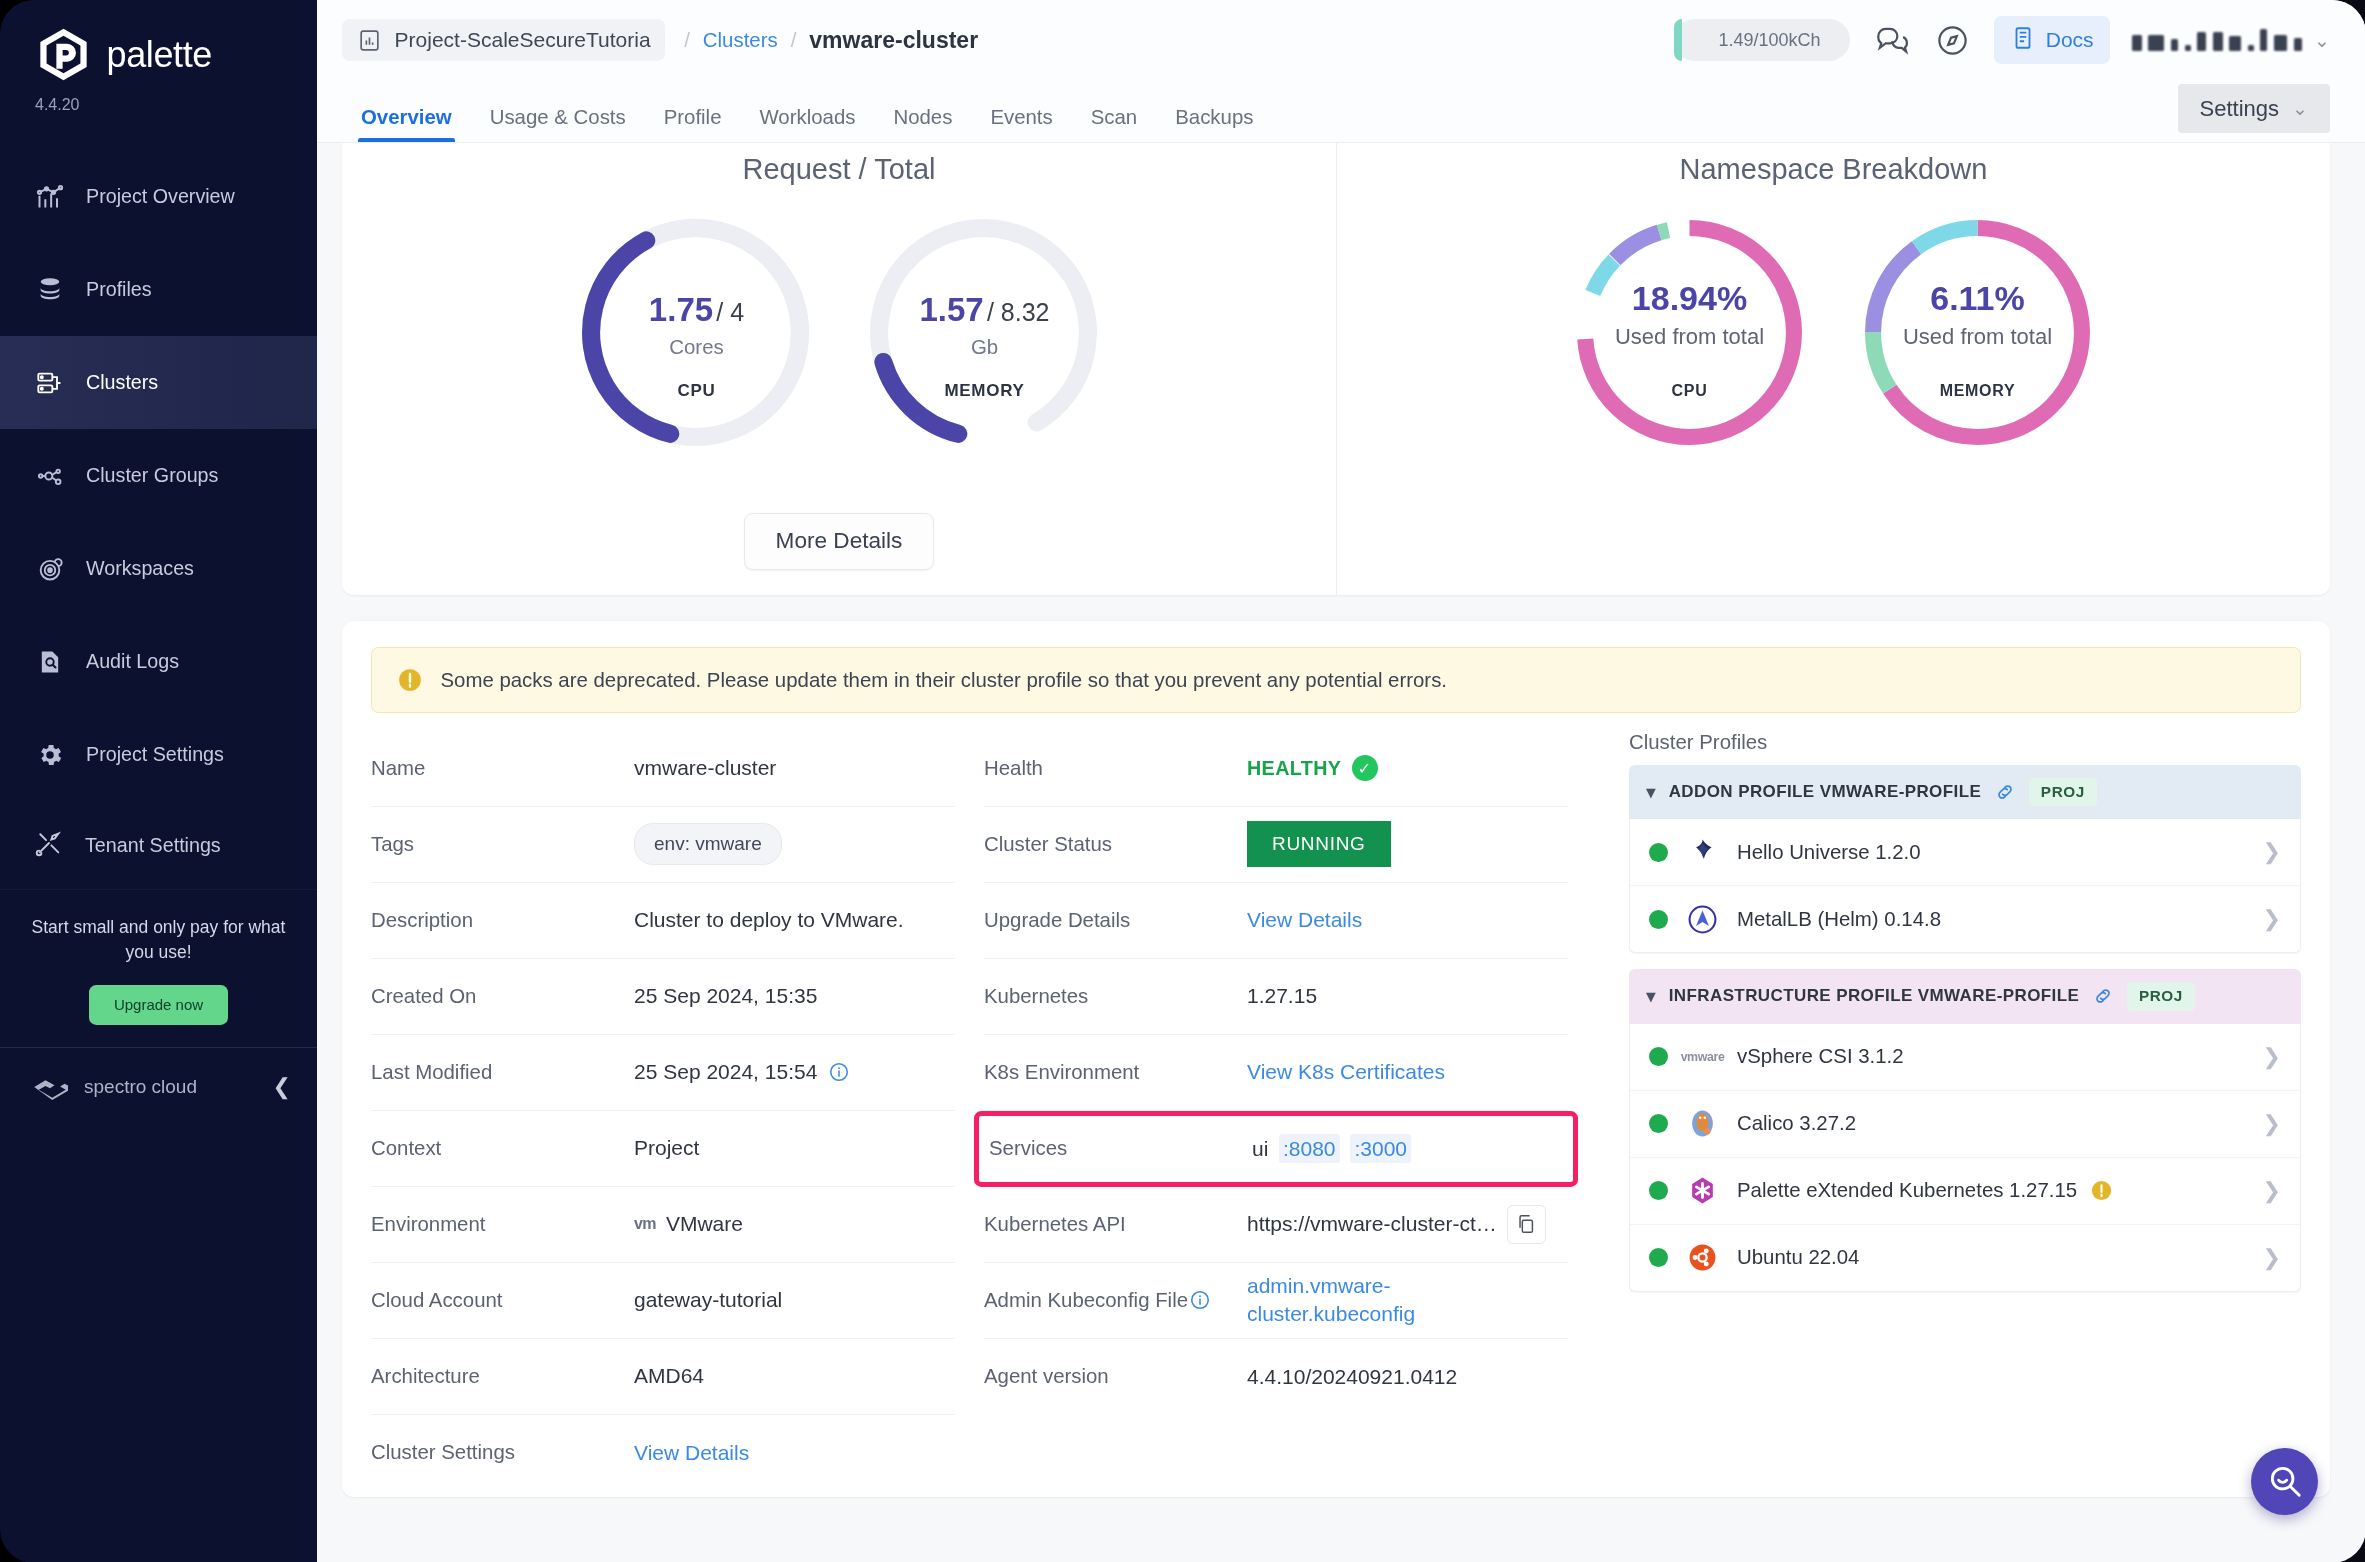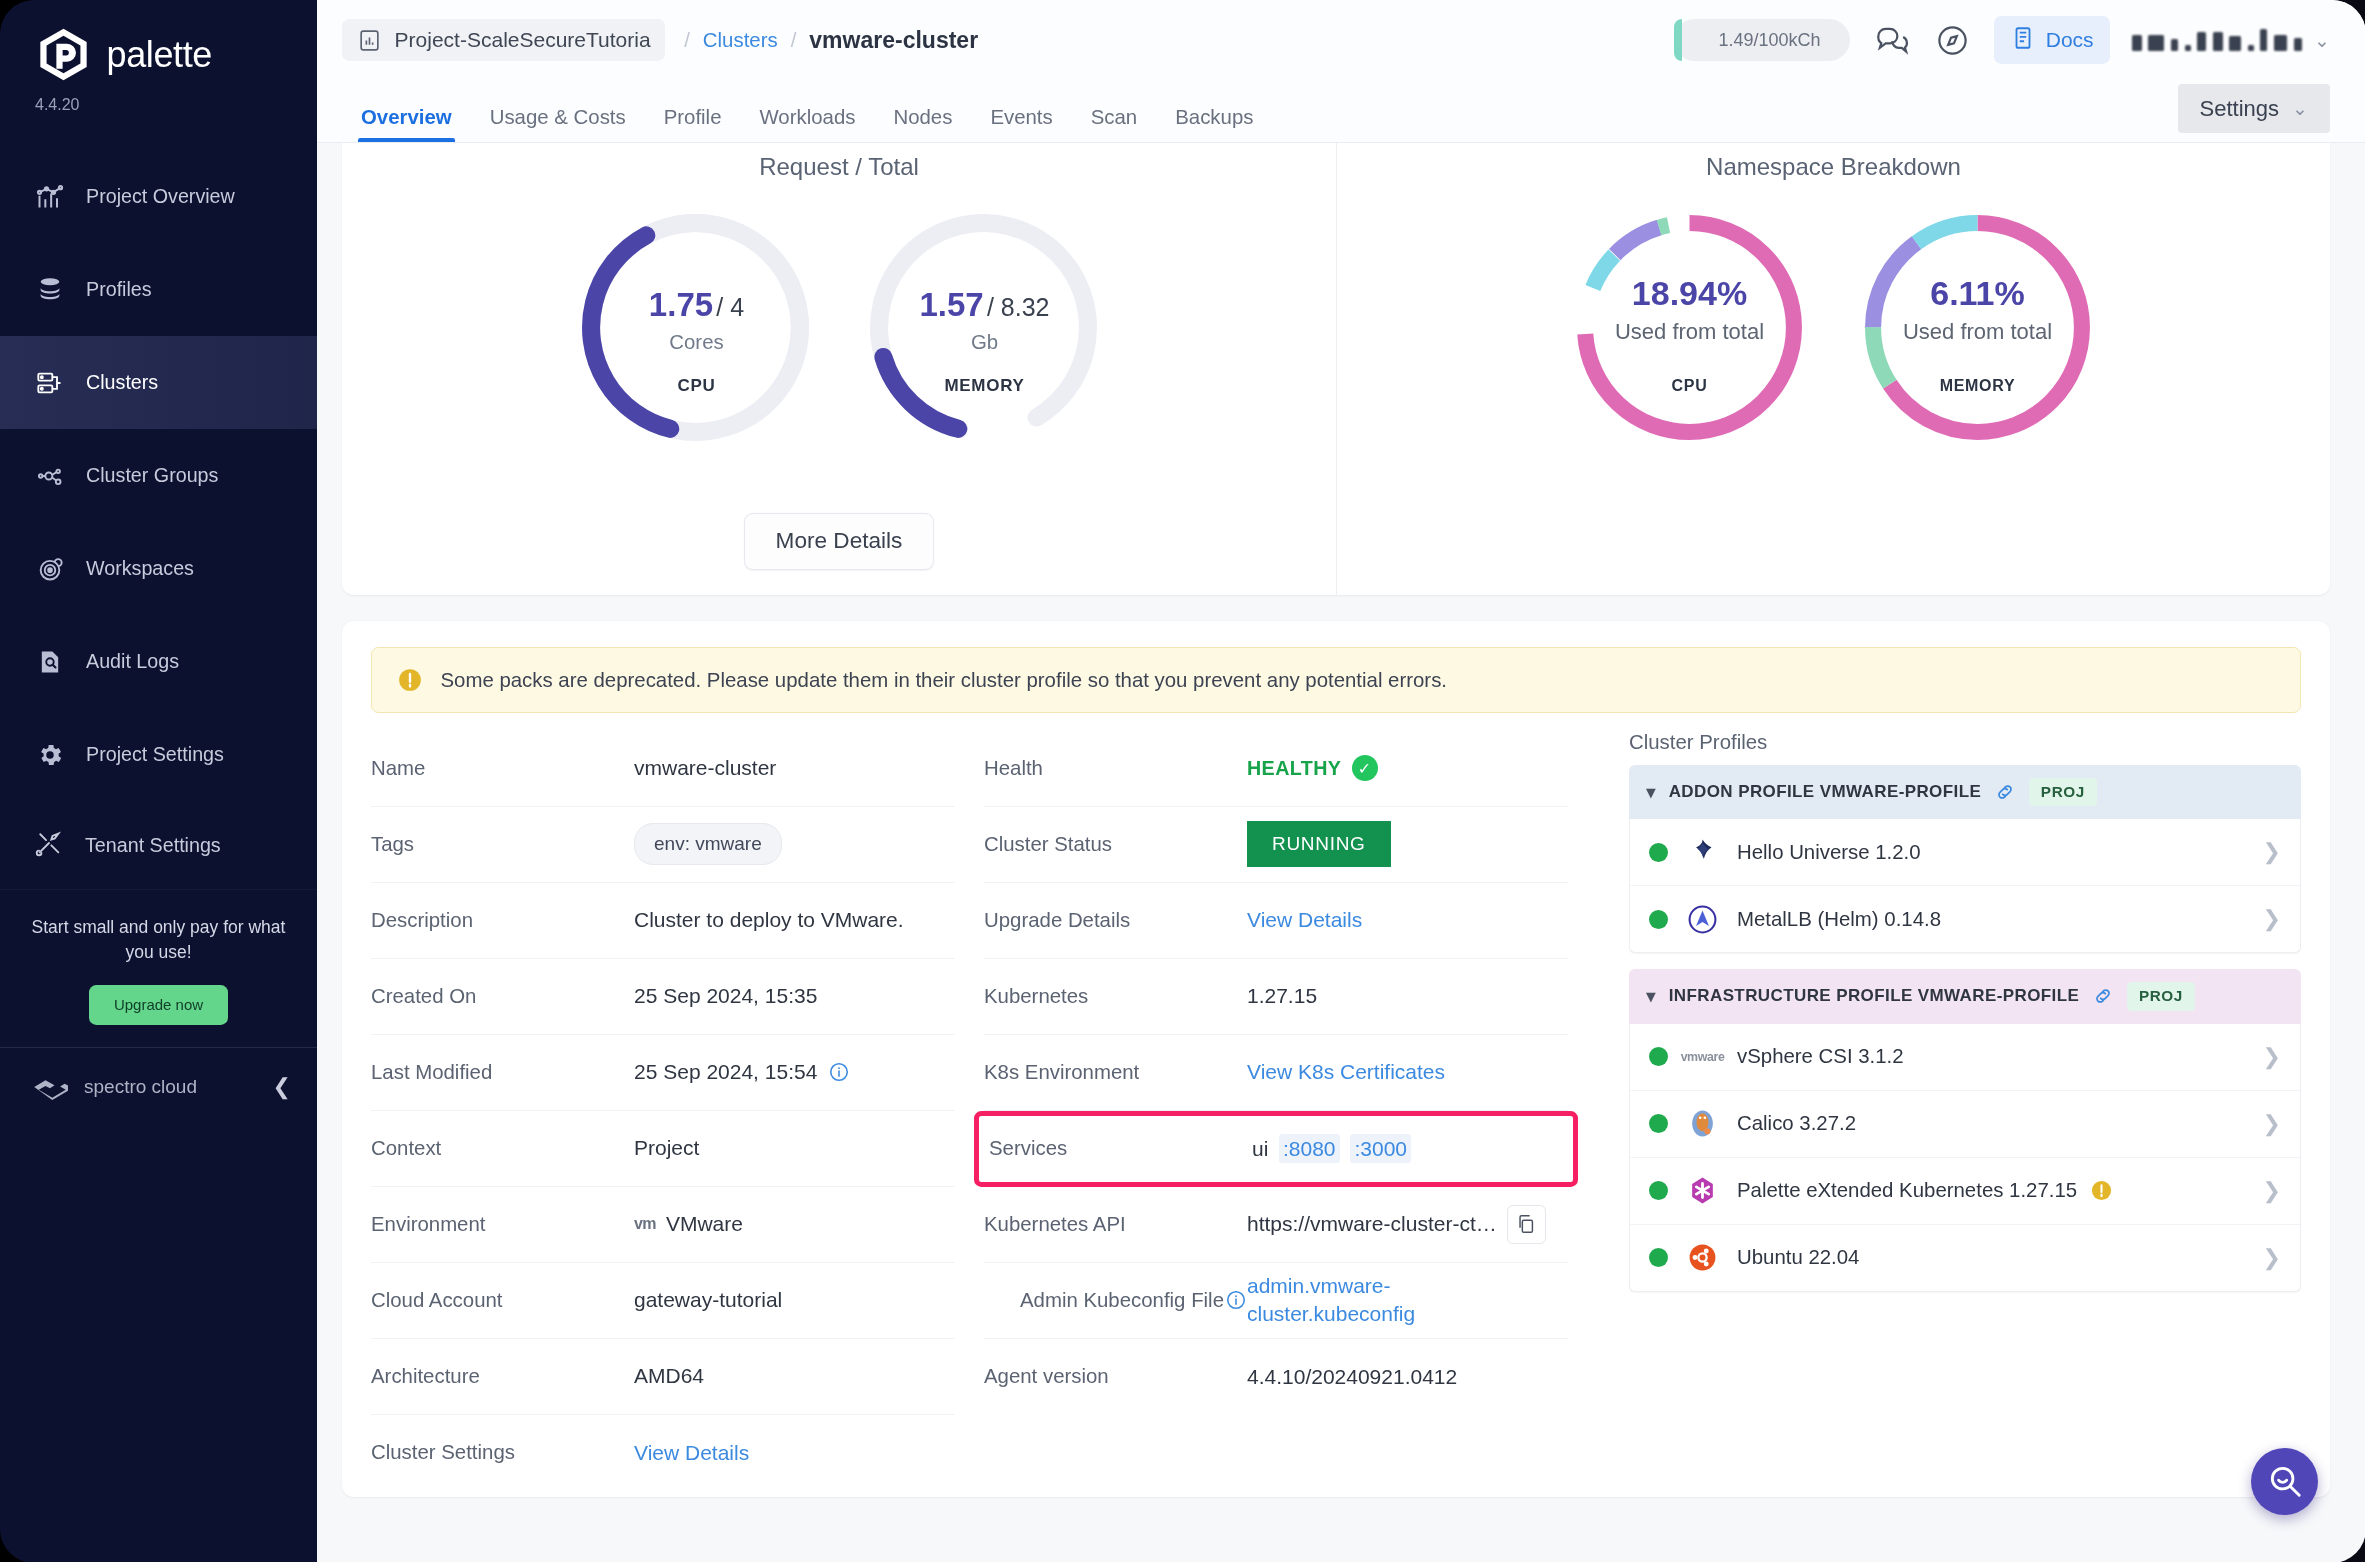--- a/index.html
+++ b/index.html
@@ -169,21 +169,21 @@
     background:#fff; border-radius: 11.7px;
     box-shadow: 0 0.7px 2.2px rgba(16,24,40,0.06);
   }
   #metrics-card {
     height: 452px; margin-top: 0;
     display:flex; position:relative; overflow:hidden;
     border-radius: 0 0 11.7px 11.7px;
   }
   .metrics-half { flex:1 1 50%; padding-top: 10.2px; position:relative; }
   .metrics-half + .metrics-half { border-left:0.7px solid #eceef2; }
-  .metrics-title { text-align:center; font-size:24px; color:#5a6374; }
+  .metrics-title { text-align:center; font-size:29px; color:#5a6374; }
   .gauges { display:flex; justify-content:center; gap: 47px; margin-top: 26px; }
   .gauge { position:relative; width: 241px; height: 241px; }
   .gauge svg { position:absolute; inset:0; }
   .gauge .g-center {
     position:absolute; left:3px; right:0; top:79px; text-align:center;
   }
   .g-val { font-size:33px; color:#4b45a8; font-weight:700; display:inline; }
   .g-tot { font-size:25px; color:#39404e; display:inline; }
   .g-unit { font-size:20.4px; color:#717a8a; margin-top:7.3px; }
   .g-label { font-size:17px; color:#2c3444; font-weight:700; margin-top:22px; letter-spacing:0.7px;}
@@ -689,21 +689,21 @@
                 <span class="copy-btn">
                   <svg viewBox="0 0 24 24" width="22" height="22" fill="none" stroke="#4a5160" stroke-width="1.6">
                     <rect x="8" y="8" width="11" height="13" rx="1.5"></rect>
                       <path d="M5.5 16V4.5A1.5 1.5 0 0 1 7 3h9"></path>
                   </svg>
                 </span>
               </div>
             </div>
 
             <div class="drow">
-              <div class="dkey" style="display:flex;align-items:center;gap:1px;justify-content:flex-end;">
+              <div class="dkey" style="display:flex;align-items:center;gap:1px;">
                 <span>Admin Kubeconfig File</span>
                 <span class="info-ico">
                   <svg viewBox="0 0 24 24" width="22" height="22" fill="none" stroke="#3b8ae0" stroke-width="1.7">
                     <circle cx="12" cy="12" r="9"></circle>
                       <path d="M12 11v5.5" stroke-linecap="round"></path>
                       <circle cx="12" cy="7.8" r="1" fill="#3b8ae0" stroke="none"></circle>
                   </svg>
                 </span>
               </div>
               <div class="dval" style="max-width:219px;line-height:1.35;">

